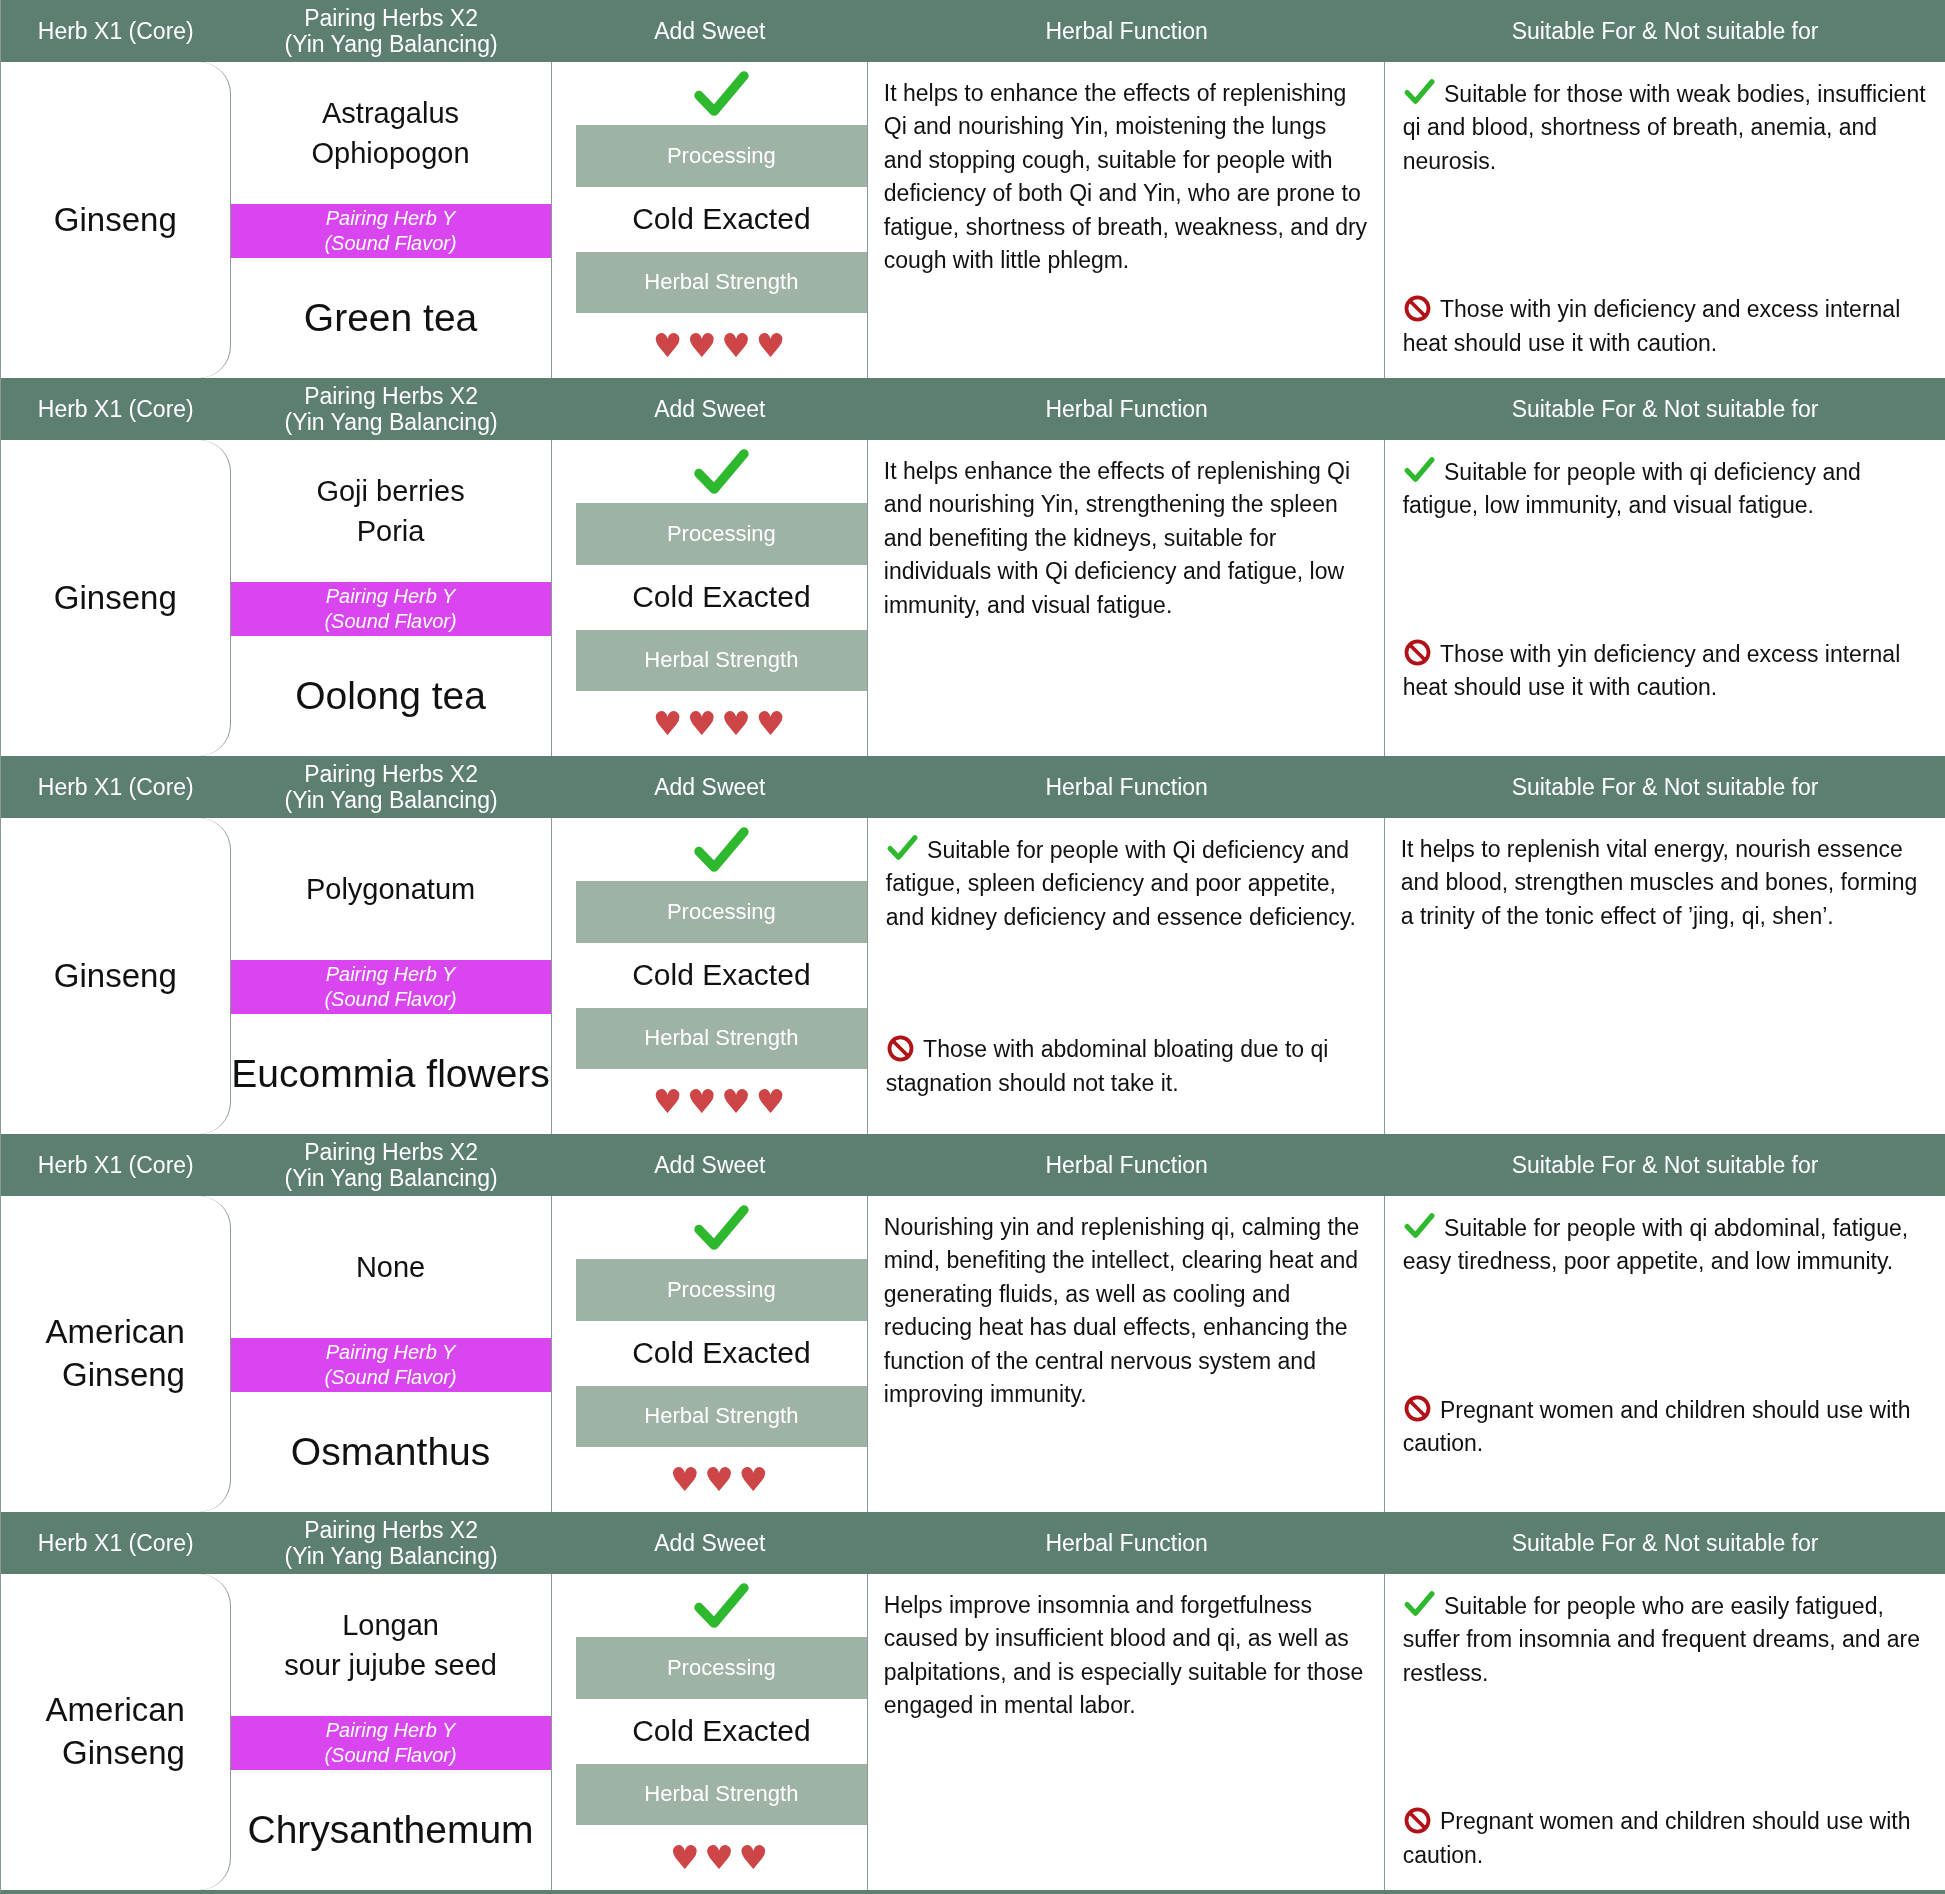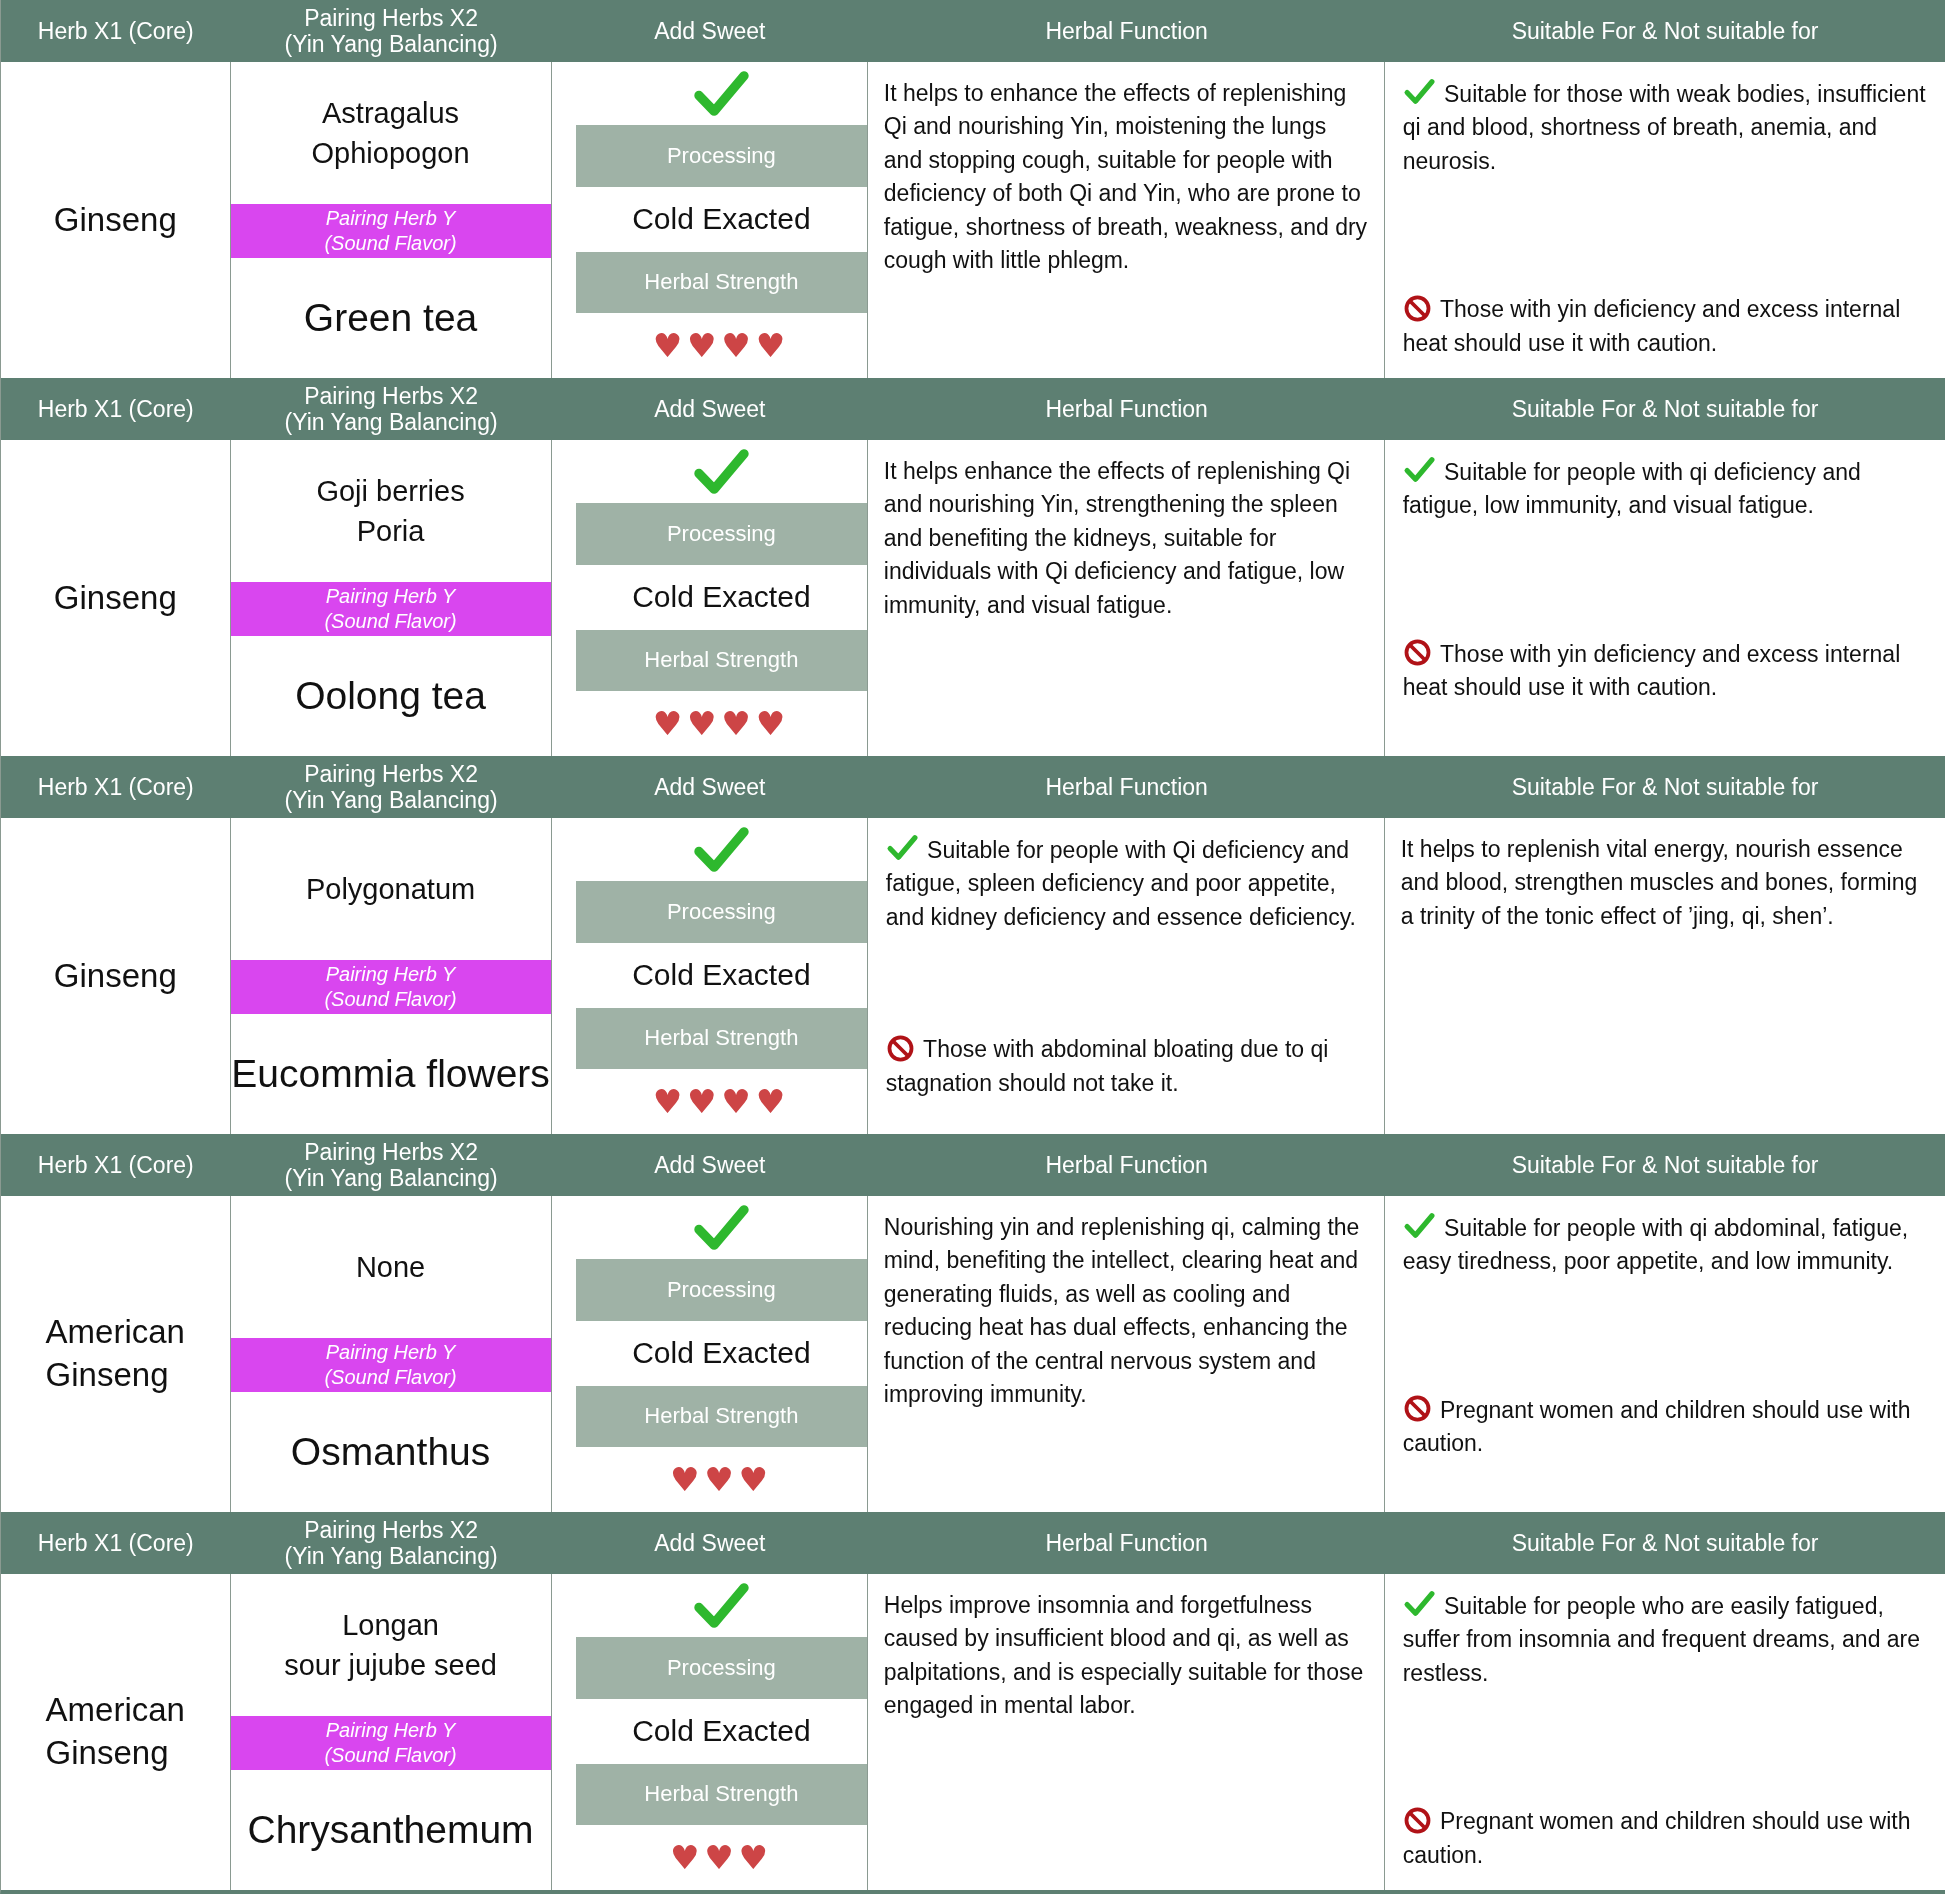--- a/index.html
+++ b/index.html
@@ -38,21 +38,21 @@
     grid-template-columns: 11.81% 16.51% 16.29% 26.59% 28.8%;
     min-height: 0;
   }
   .body > .col { border-right: 1.6px solid #8a9a91; min-height: 0; overflow: hidden; }
   .body > .col:last-child { border-right: none; gap: 16px; }
 
   .pre { white-space: pre-line; }
 
   .core {
     display: flex; align-items: center; justify-content: center;
-    font-size: 33px; text-align: left; line-height: 1.3;
+    font-size: 33px; text-align: right; line-height: 1.3; border-radius: 32px;
   }
 
   .pairing { display: flex; flex-direction: column; }
   .pair-top {
     height: 45%; display: flex; align-items: center; justify-content: center;
     font-size: 29px; text-align: center; line-height: 1.4;
   }
   .pair-band {
     height: 17%; background: #d946ef; color: #fff;
     display: flex; align-items: center; justify-content: center;

